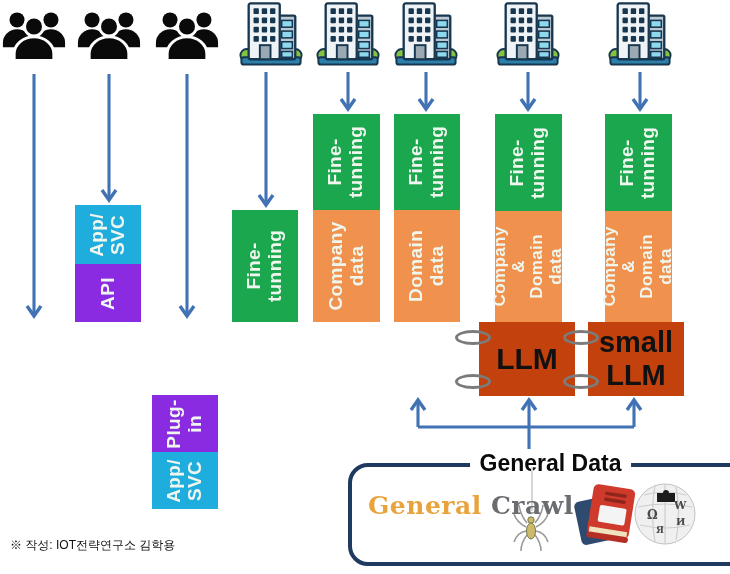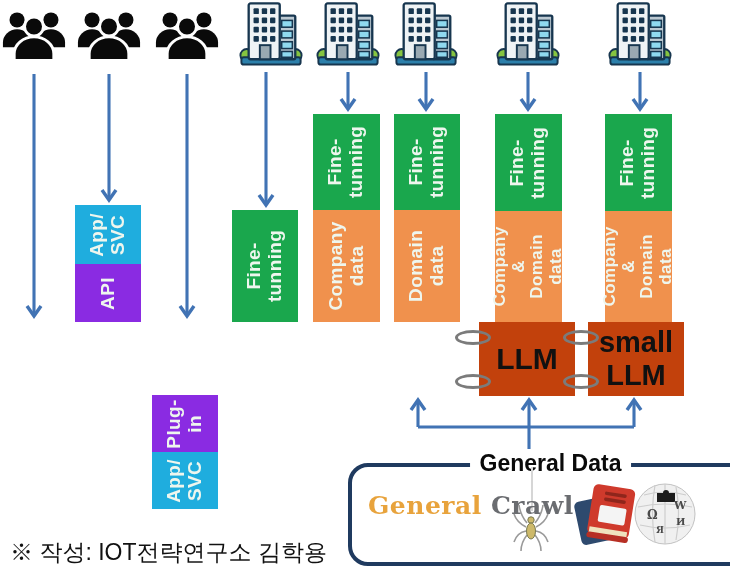--- a/index.html
+++ b/index.html
@@ -28,21 +28,21 @@
   #general-box{position:absolute;left:348px;top:463px;width:405px;height:103px;
                background:#fff;border:4px solid #1f3a5f;border-radius:20px;box-sizing:border-box;}
   #general-title{position:absolute;left:50%;top:-17px;transform:translateX(-50%);
                  background:#fff;padding:0 10px;font-size:23px;font-weight:700;color:#0a0a0a;
                  white-space:nowrap;}
   #common-crawl{position:absolute;left:16px;top:24px;font-family:"DejaVu Serif",serif;
                 font-weight:700;font-size:25px;letter-spacing:.5px;white-space:nowrap;}
   #common-word{color:#e8a33c;}
   #crawl-word{color:#6a6c70;}
   #spider-thread{position:absolute;left:179px;top:0;width:2px;height:44px;background:#d6d6d6;}
-  #footnote{position:absolute;left:10px;top:537px;font-size:23px;color:#111;}
+  #footnote{position:absolute;left:10px;top:537px;font-size:12px;color:#111;}
 </style>
 </head>
 <body>
 
 <div id="canvas">
 
   <svg width="0" height="0" style="position:absolute" aria-hidden="true">
     <defs>
       <symbol id="sym-users" viewBox="0 0 68 60">
         <g fill="#0a0a0a">

